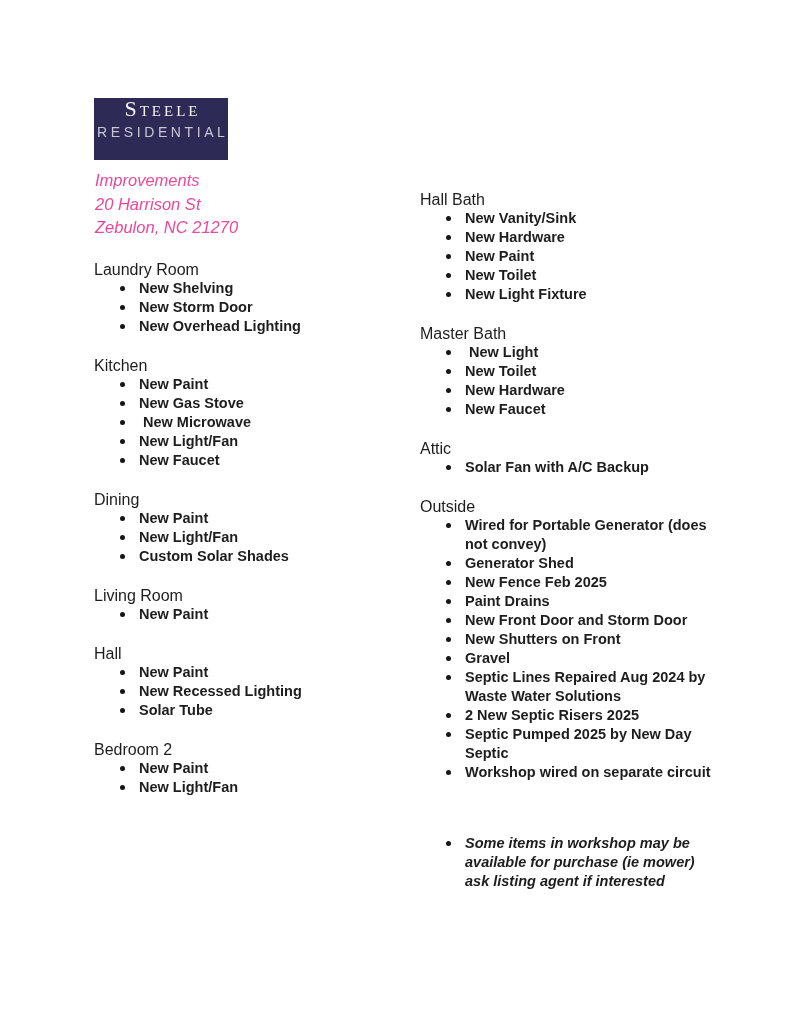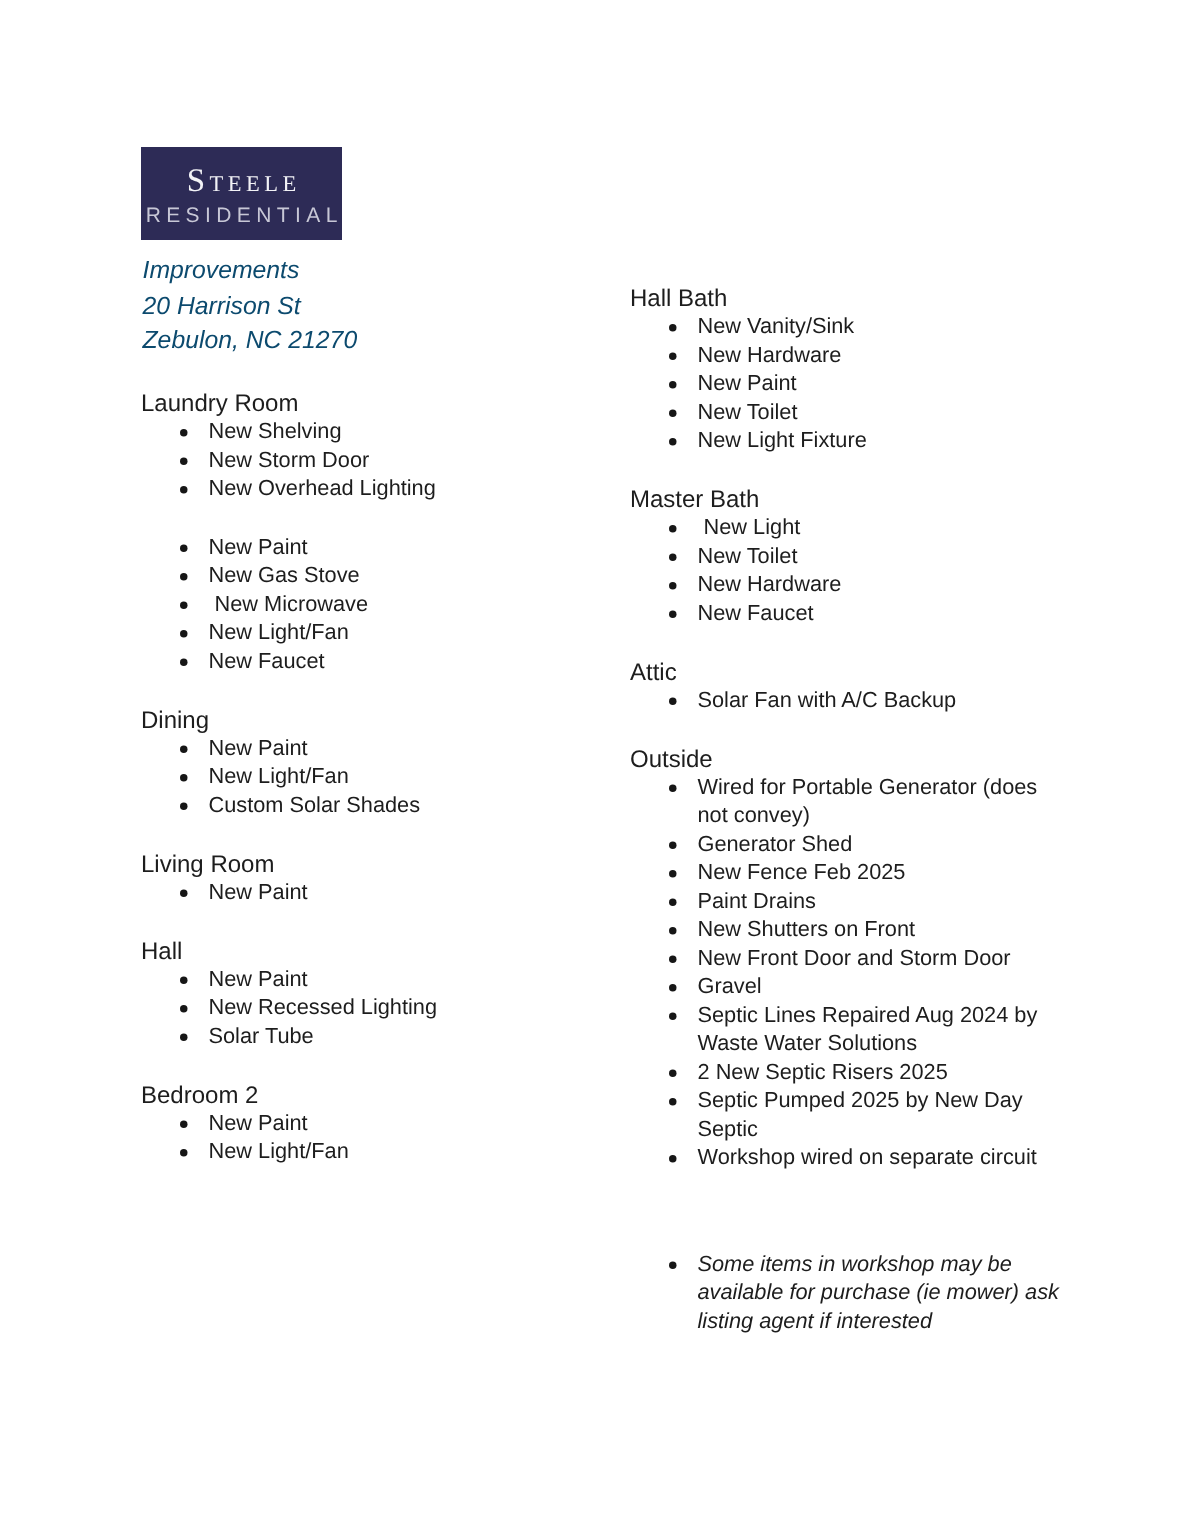--- a/index.html
+++ b/index.html
@@ -19,21 +19,21 @@
   .logo {
     position: absolute;
     left: 94px;
     top: 98px;
     width: 134px;
     height: 62px;
     background: #2d2b56;
     display: flex;
     flex-direction: column;
     align-items: center;
-    justify-content: center;
+    justify-content: flex-start;
   }
   .logo-name {
     font-family: "Liberation Serif", "DejaVu Serif", serif;
     font-variant: small-caps;
     font-size: 22px;
     line-height: 1;
     letter-spacing: 3px;
     padding-left: 3px; 
     color: #f2f2f6;
   }
@@ -45,38 +45,39 @@
     padding-left: 3.6px;
     color: #c7c7d6;
   }
   .header {
     position: absolute;
     left: 95px;
     top: 169px;
     font-style: italic;
     font-size: 16.5px;
     line-height: 23.5px;
-    color: #0c4a6e;
+    color: #ec4899;
   }
   .col {
     position: absolute;
     width: 312px;
   }
   .col-left  { left: 94px;  top: 260px; }
   .col-right { left: 420px; top: 190px; }
   .section { margin: 0 0 20px 0; }
   .section-title {
     font-size: 16px;
     line-height: 19px;
     color: #1d1d1d;
   }
   ul.items {
     list-style: none;
     margin: 0;
     padding: 0;
+    font-weight: bold;
   }
   ul.items li {
     position: relative;
     padding-left: 45px;
     width: 246px;
     font-size: 14.5px;
     line-height: 19px;
     white-space: pre-wrap;
     color: #1d1d1d;
   }
@@ -112,20 +113,21 @@
   <div class="col col-left" id="col-left">
       <section class="section">
         <div class="section-title">Laundry Room</div>
         <ul class="items">
           <li>New Shelving</li>
           <li>New Storm Door</li>
           <li>New Overhead Lighting</li>
         </ul>
       </section>
       <section class="section">
+        <div class="section-title">Kitchen</div>
         <ul class="items">
           <li>New Paint</li>
           <li>New Gas Stove</li>
           <li> New Microwave</li>
           <li>New Light/Fan</li>
           <li>New Faucet</li>
         </ul>
       </section>
       <section class="section">
         <div class="section-title">Dining</div>
@@ -183,22 +185,22 @@
           <li>Solar Fan with A/C Backup</li>
         </ul>
       </section>
       <section class="section">
         <div class="section-title">Outside</div>
         <ul class="items">
           <li>Wired for Portable Generator (does not convey)</li>
           <li>Generator Shed</li>
           <li>New Fence Feb 2025</li>
           <li>Paint Drains</li>
+          <li>New Front Door and Storm Door</li>
           <li>New Shutters on Front</li>
-          <li>New Front Door and Storm Door</li>
           <li>Gravel</li>
           <li>Septic Lines Repaired Aug 2024 by Waste Water Solutions</li>
           <li>2 New Septic Risers 2025</li>
           <li>Septic Pumped 2025 by New Day Septic</li>
           <li>Workshop wired on separate circuit</li>
         </ul>
       </section>
       <section class="section footnote">
         <ul class="items">
           <li>Some items in workshop may be available for purchase (ie mower) ask listing agent if interested</li>

